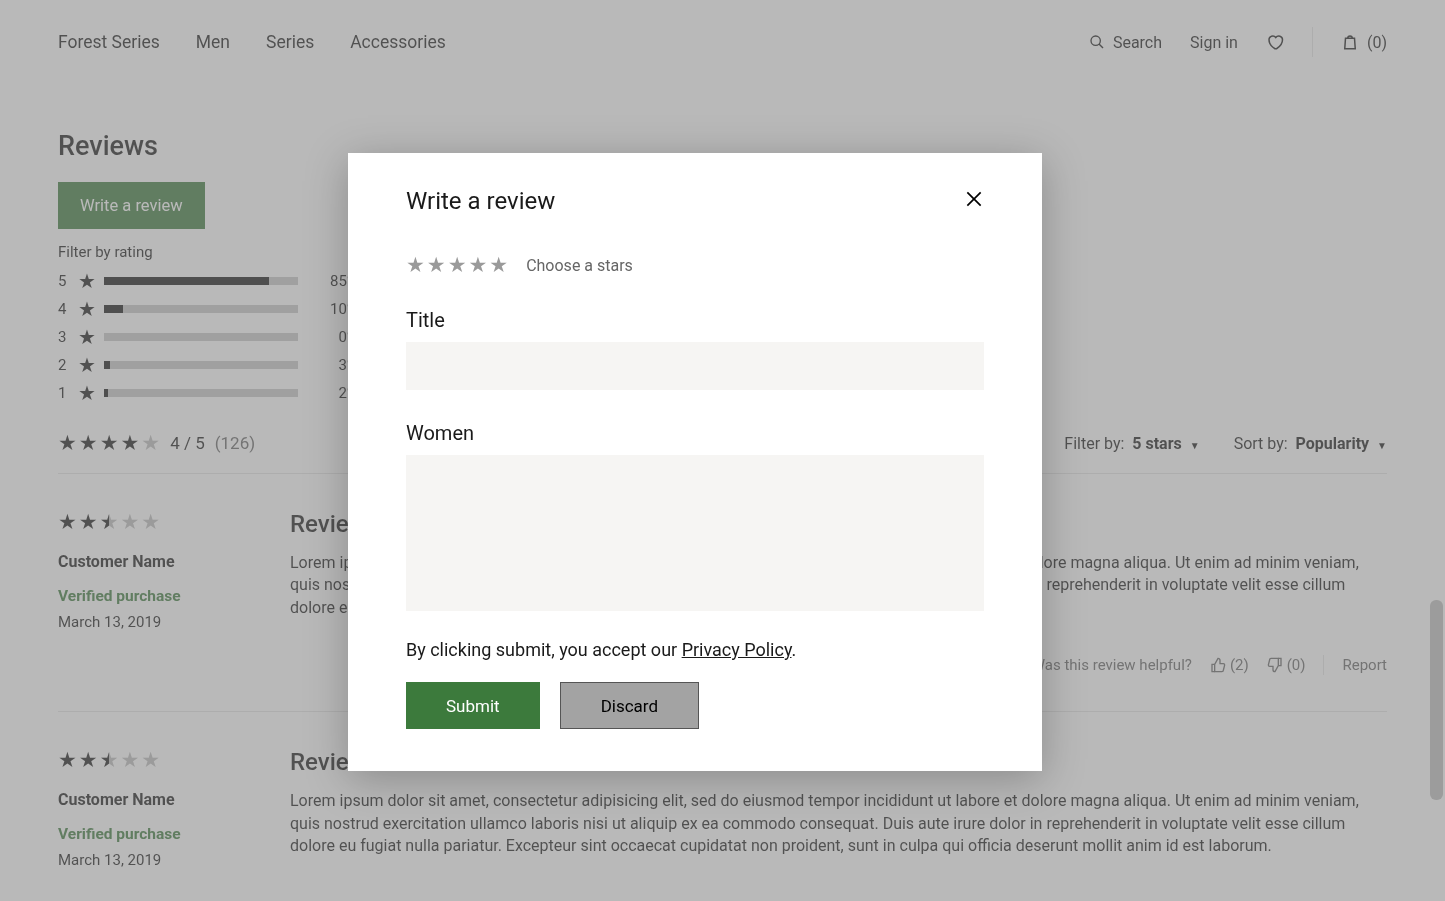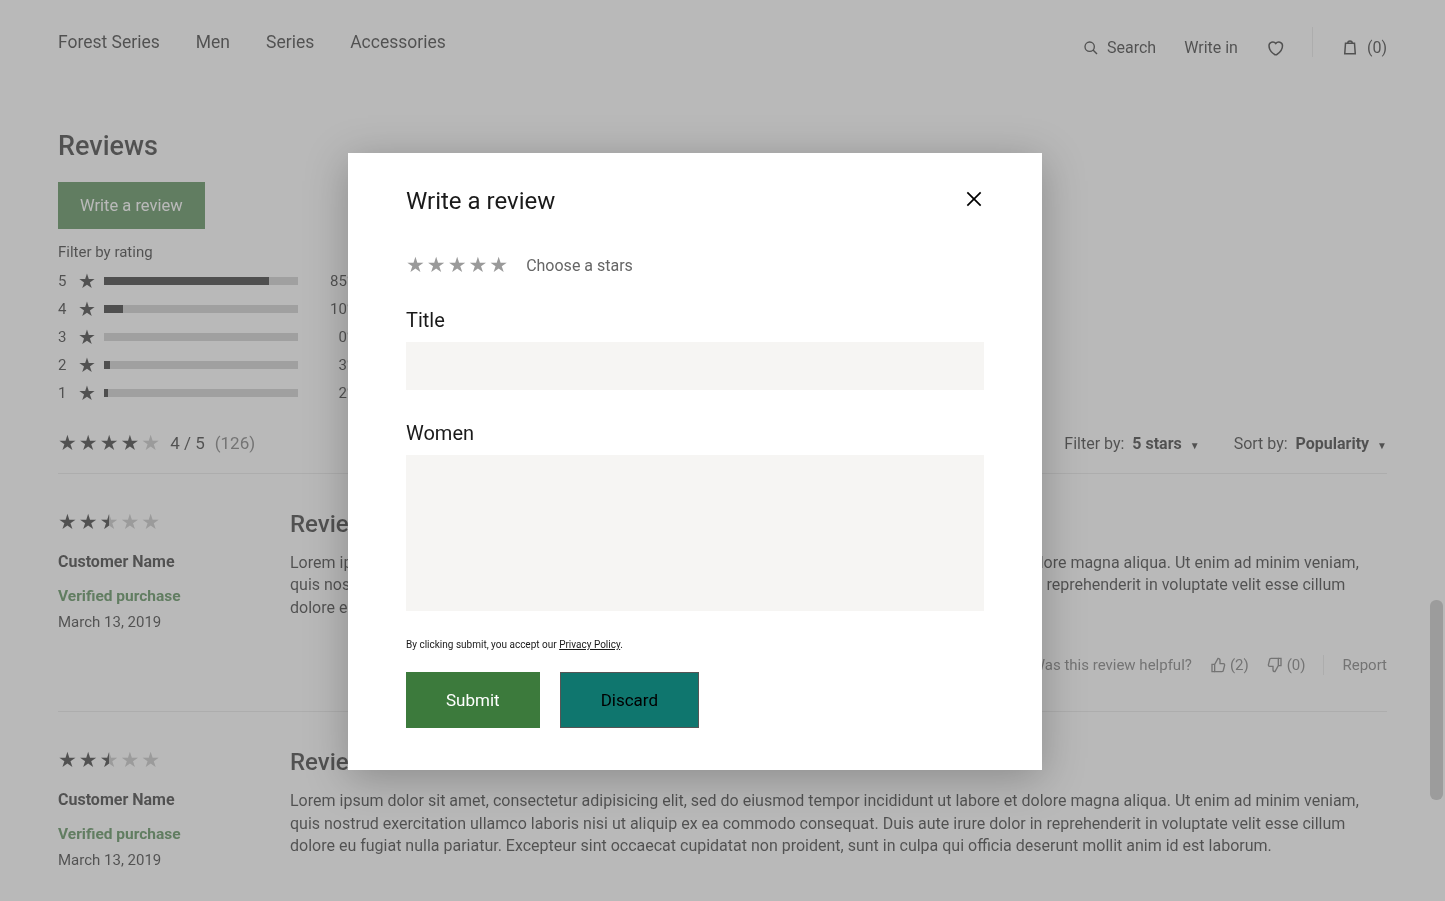--- a/index.html
+++ b/index.html
@@ -12,21 +12,21 @@
     --star:#1a1a1a;
     --star-muted:#bcbcbc;
     --border:#e5e5e5;
   }
   *{box-sizing:border-box;font-family:-apple-system,BlinkMacSystemFont,"Segoe UI",Roboto,Helvetica,Arial,sans-serif}
   body{margin:0;background:#fff;color:var(--text);width:1445px;height:901px;overflow:hidden;position:relative}
   .page{padding:0 58px}
   .header{display:flex;align-items:center;justify-content:space-between;height:84px}
   .nav{display:flex;gap:36px;font-size:17.5px}
   .nav .brand{}
-  .header-right{display:flex;align-items:flex-end;gap:28px;font-size:16px}
+  .header-right{display:flex;align-items:center;gap:28px;font-size:16px}
   .hdr-item{display:flex;align-items:center;gap:8px;cursor:pointer}
   .vsep{width:1px;height:30px;background:var(--border)}
 
   .reviews-title{font-size:27px;margin-top:46px;margin-bottom:20px;font-weight:500}
   .write-btn{background:var(--brand-green);color:#fff;border:none;padding:14px 22px;font-size:16.5px;cursor:pointer}
 
   .filter-label{font-size:15px;margin-top:14px;margin-bottom:10px}
   .dist-row{display:flex;align-items:center;gap:8px;font-size:15px;margin:8px 0}
   .dist-row .num{width:12px}
   .dist-row .bar-outer{background:var(--bar-bg);width:194px;height:8px}
@@ -62,26 +62,26 @@
   
   .modal{position:absolute;left:348px;top:153px;width:694px;background:#fff;padding:34px 58px 42px 58px;box-shadow:0 8px 40px rgba(0,0,0,0.25)}
   .modal-header{display:flex;justify-content:space-between;align-items:center}
   .modal-title{font-size:24px;font-weight:400}
   .close-x{cursor:pointer}
   .rate-row{display:flex;align-items:center;gap:18px;margin-top:38px}
   .rate-row .stars .star{color:#9a9a9a}
   .form-label{font-size:20px;margin-top:31px;margin-bottom:10px}
   .text-input{width:100%;height:48px;background:var(--light-bg);border:none;font-size:16px;padding:0 12px}
   .textarea{width:100%;height:156px;background:var(--light-bg);border:none;font-size:16px;padding:12px;resize:none}
-  .policy{font-size:10px;margin-top:24px}
+  .policy{font-size:18px;margin-top:24px}
   .policy a{color:inherit}
   .modal-buttons{display:flex;gap:20px;margin-top:22px}
-  .btn{height:56px;padding:0 40px;font-size:17px;cursor:pointer}
+  .btn{height:47px;padding:0 40px;font-size:17px;cursor:pointer}
   .btn.primary{background:var(--brand-green);color:#fff;border:none}
-  .btn.secondary{background:#0f766e;border:1px solid #555}
+  .btn.secondary{background:#a3a3a3;border:1px solid #555}
 
   
   .scroll-thumb{position:absolute;right:2px;top:600px;width:13px;height:200px;background:#bfbfbf;border-radius:6px}
 
   .thumb-icon{display:inline-block;width:16px;height:16px}
 </style>
 </head>
 <body>
 
 <div class="page">
@@ -93,21 +93,21 @@
       <span>Accessories</span>
     </div>
     <div class="header-right">
       <div class="hdr-item">
         <svg width="16" height="16" viewBox="0 0 24 24" fill="none" stroke="currentColor" stroke-width="2">
             <circle cx="10" cy="10" r="7"></circle>
             <line x1="21" y1="21" x2="15" y2="15"></line>
           </svg>
         <span>Search</span>
       </div>
-      <span class="hdr-item">Write in</span>
+      <span class="hdr-item">Sign in</span>
       <span class="hdr-item">
         <svg width="18" height="18" viewBox="0 0 24 24" fill="none" stroke="currentColor" stroke-width="2">
             <path d="M12 21s-8-5-8-12a5 5 0 0 1 9-3 5 5 0 0 1 9 3c0 7-8 12-8 12z"></path>
           </svg>
       </span>
       <div class="vsep"></div>
       <div class="hdr-item">
         <svg width="18" height="20" viewBox="0 0 24 24" fill="none" stroke="currentColor" stroke-width="2">
             <path d="M6 7h12l1 14H5z"></path>
             <path d="M9 7a3 3 0 0 1 6 0"></path>

